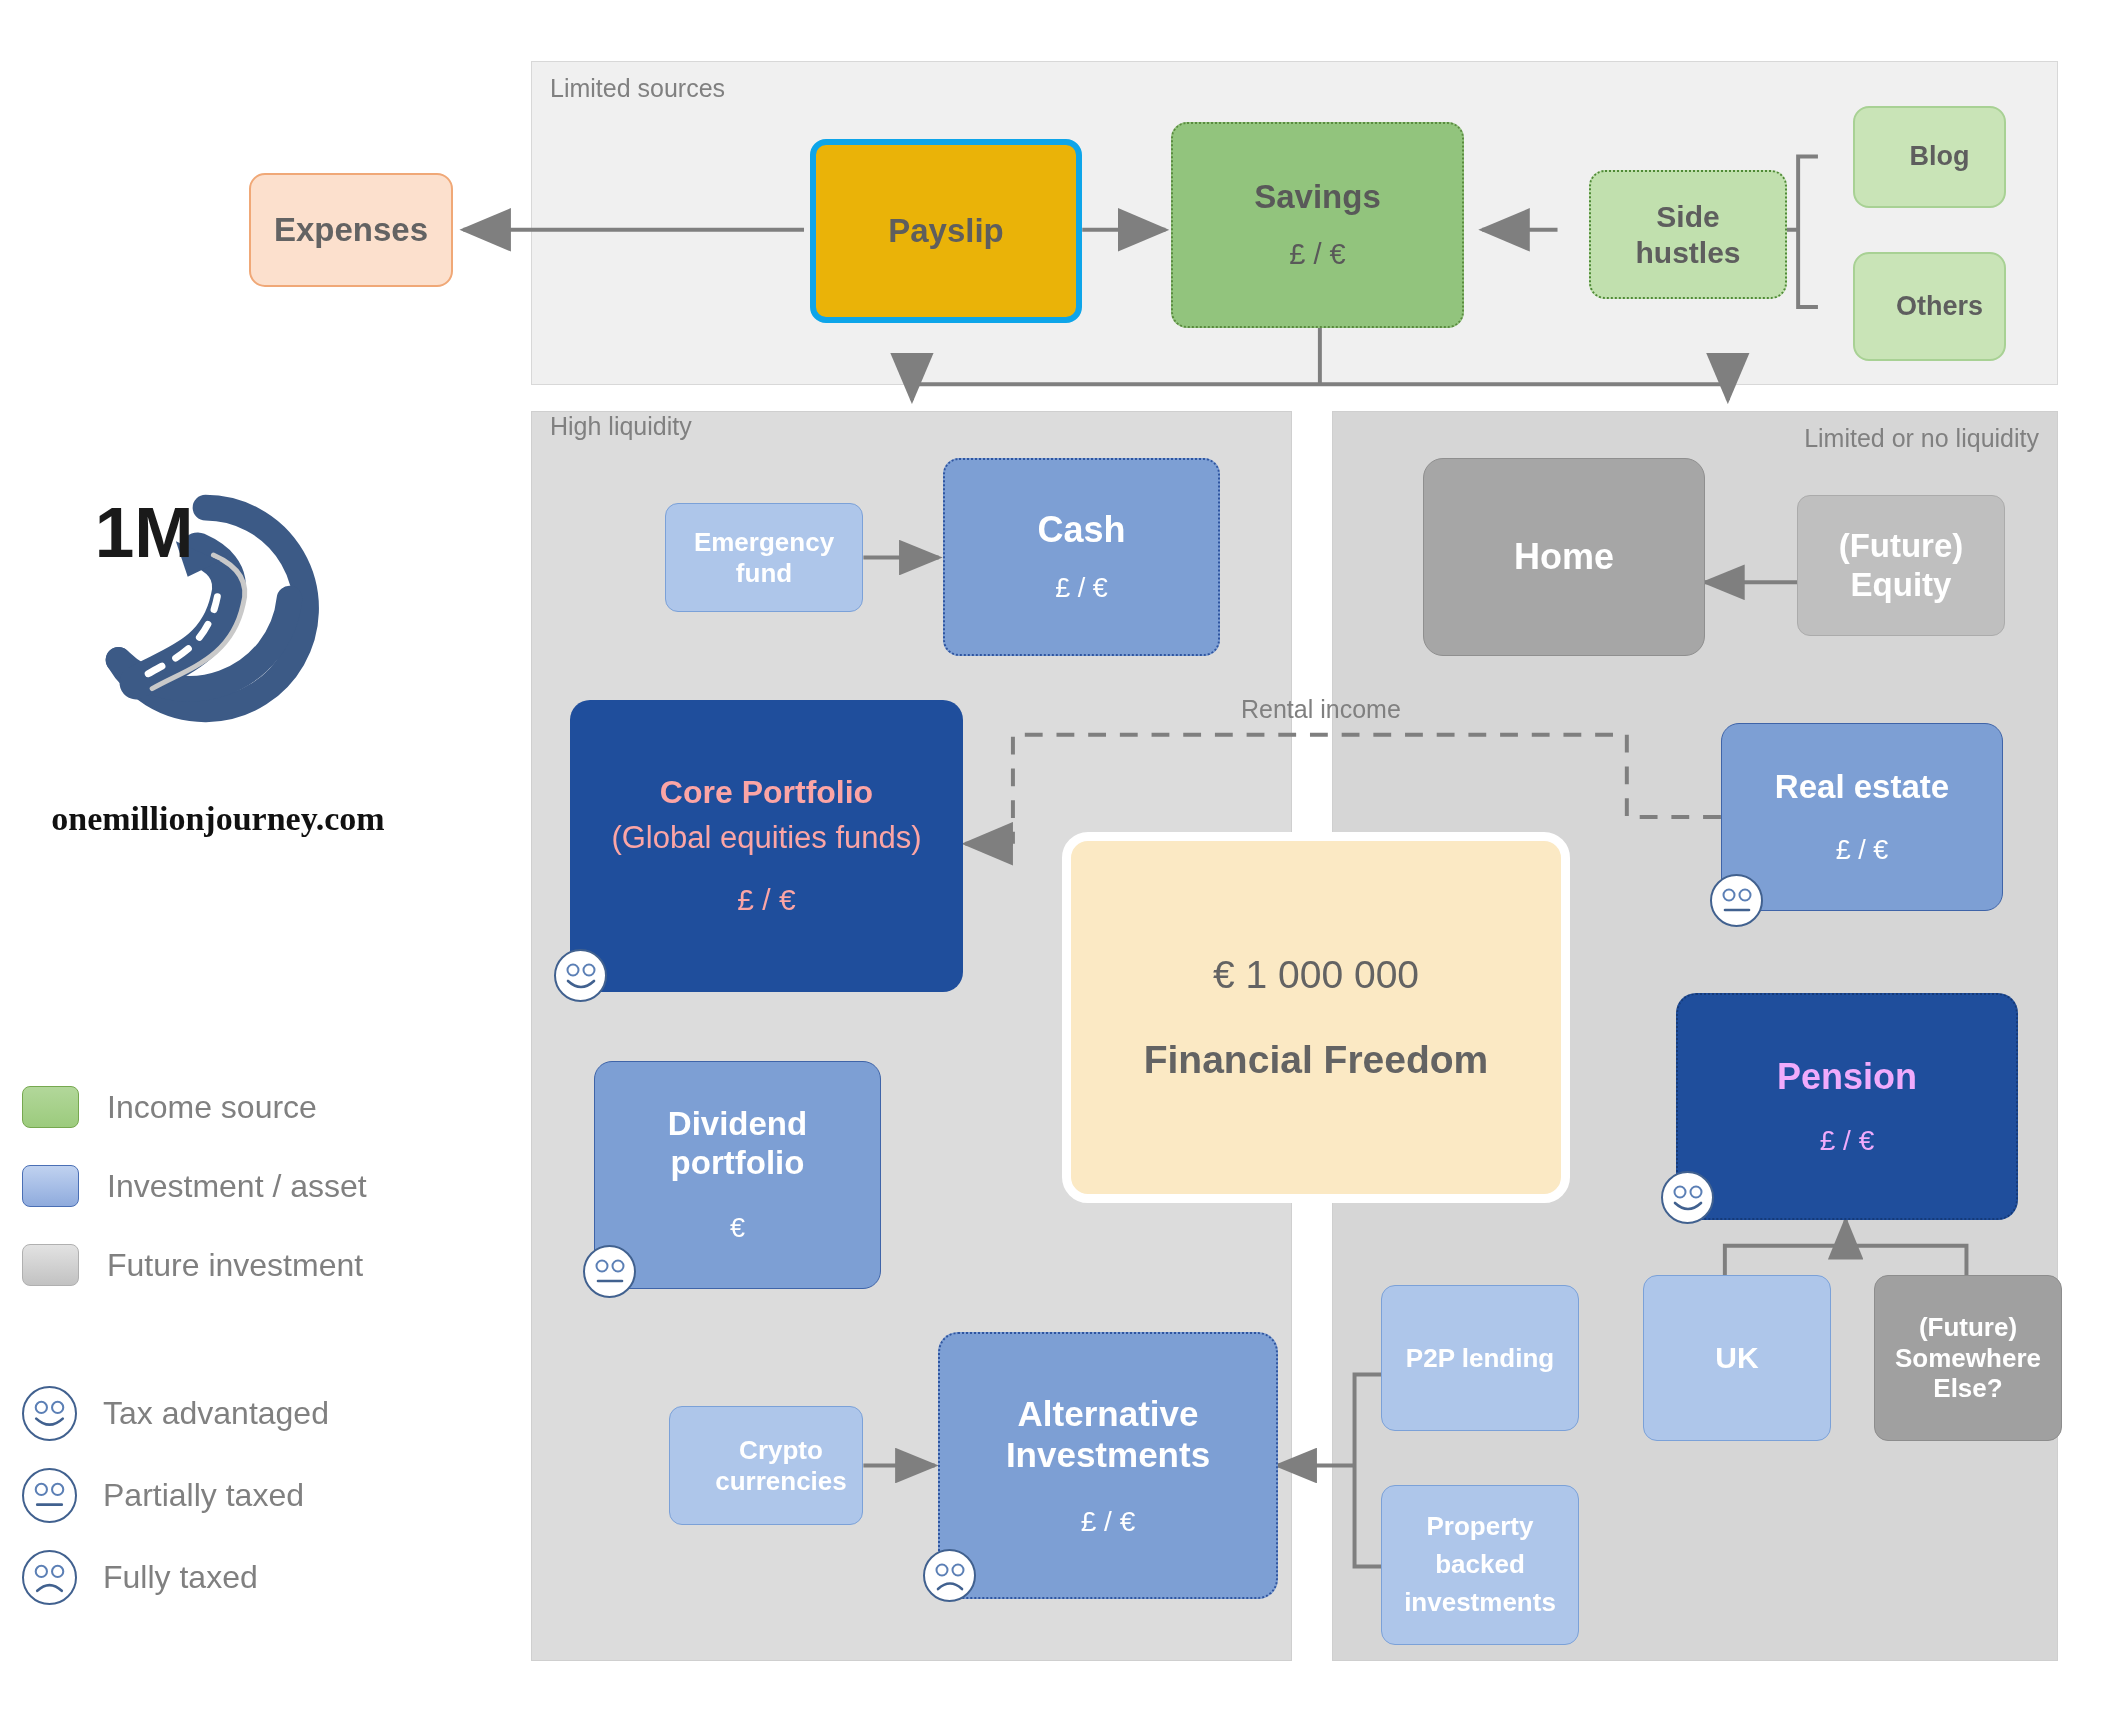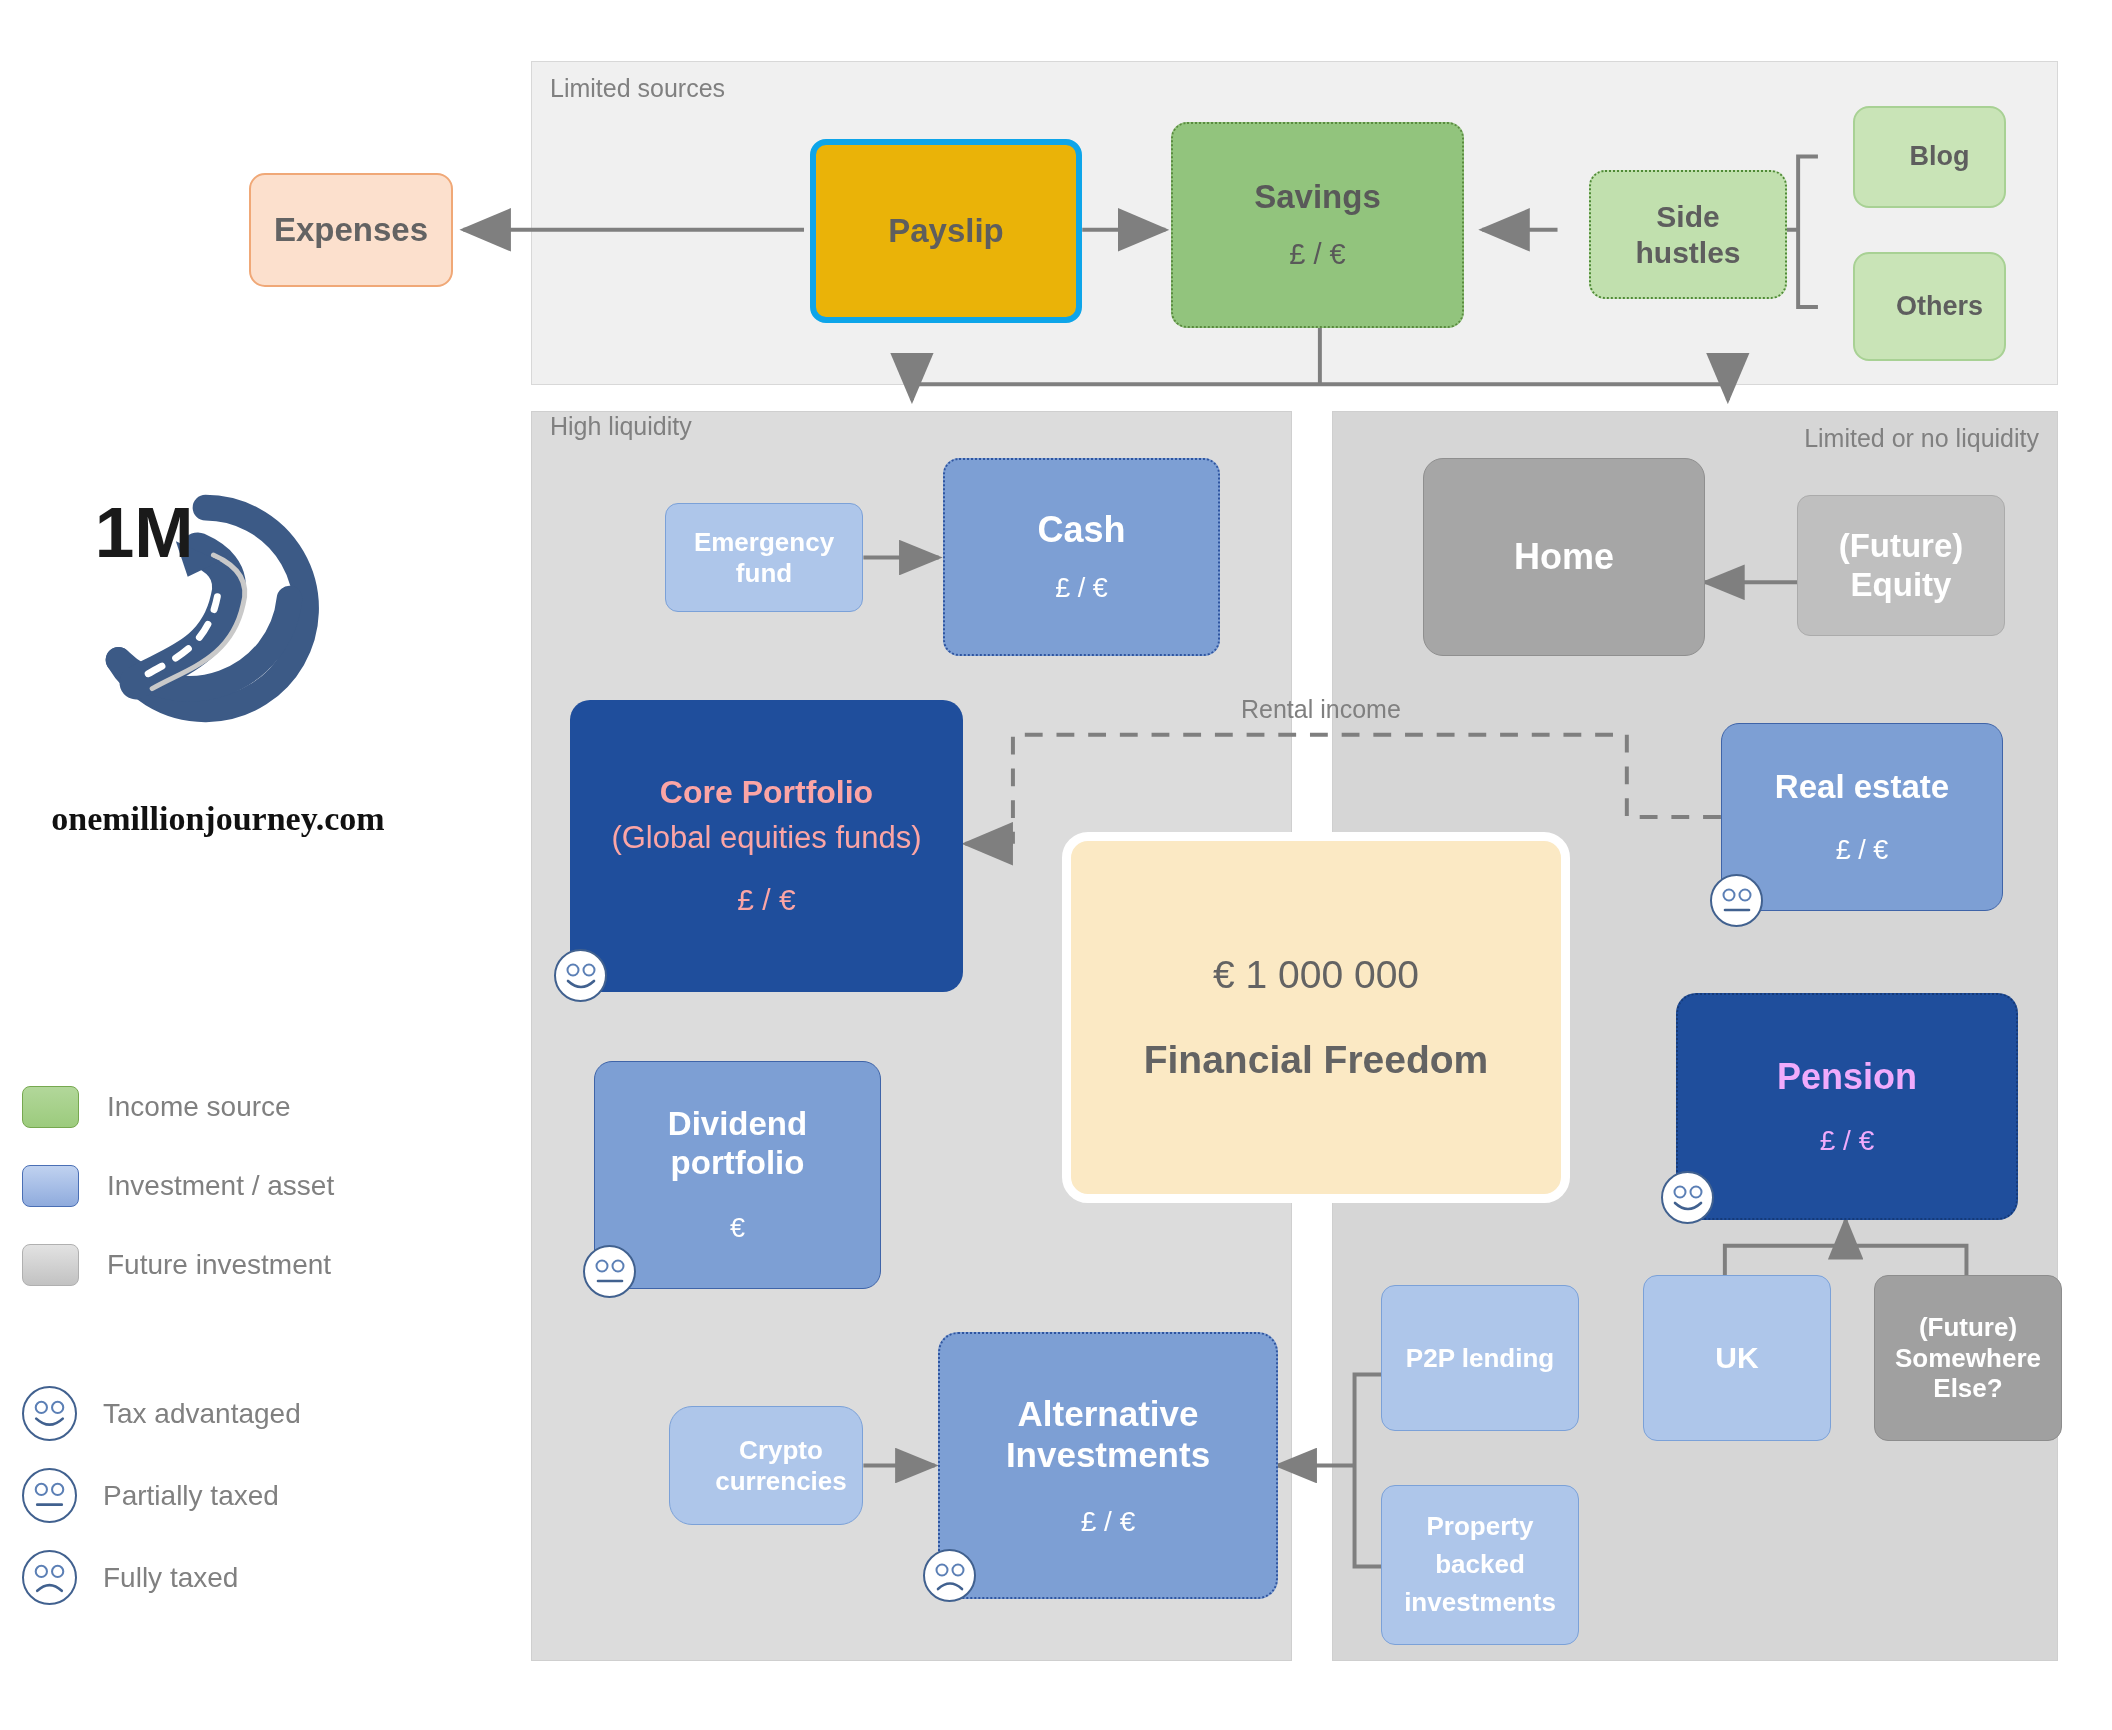--- a/index.html
+++ b/index.html
@@ -46,21 +46,21 @@
 
   
   .face{position:absolute;width:53px;height:53px;border-radius:50%;
         background:#ffffff;border:2px solid #41618f;box-sizing:border-box;}
   .face svg{position:absolute;left:0;top:0;}
 
   
   #legend{position:absolute;left:22px;top:1086px;width:416px;}
   .lg-row{display:flex;align-items:center;margin-bottom:37px;}
   .lg-swatch{width:55px;height:40px;border-radius:8px;margin-right:28px;flex:none;}
-  .lg-txt{color:#808080;font-size:28px;white-space:nowrap;}
+  .lg-txt{color:#808080;font-size:32px;white-space:nowrap;}
   .sw-green{background:linear-gradient(#b2d79a,#9ccb7d);border:1px solid #76a84f;}
   .sw-blue{background:linear-gradient(#c0d2f0,#8fabdd);border:1px solid #4a6fb5;}
   .sw-grey{background:linear-gradient(#e2e2e2,#c2c2c2);border:1px solid #b0b0b0;}
 
   #legend2{position:absolute;left:22px;top:1386px;width:426px;}
   .lg2-row{display:flex;align-items:center;margin-bottom:27px;}
   .lg2-face{width:55px;height:55px;border-radius:50%;background:#fff;
             border:2px solid #41618f;margin-right:26px;flex:none;position:relative;box-sizing:border-box;}
 
   
@@ -185,21 +185,21 @@
     <div class="cur" style="font-size:27px;">€</div>
   </div>
   <div class="face" style="left:583px;top:1245px;">
     <svg width="50" height="50" viewBox="0 0 50 50">
       <circle cx="17" cy="19" r="5.5" fill="none" stroke="#5b7fb5" stroke-width="2"></circle>
       <circle cx="33" cy="19" r="5.5" fill="none" stroke="#5b7fb5" stroke-width="2"></circle>
       <line x1="13" y1="34" x2="37" y2="34" stroke="#41618f" stroke-width="2.6" stroke-linecap="round"></line>
     </svg>
   </div>
 
-  <div class="node blue-pale" style="left:669px;top:1406px;width:194px;height:119px;font-size:26px;white-space:pre-line;border-radius:23px;padding-left:30px;">
+  <div class="node blue-pale" style="left:669px;top:1406px;width:194px;height:119px;font-size:26px;white-space:pre-line;border-radius:13px;padding-left:30px;">
     <div class="ttl">Crypto
 currencies</div>
   </div>
 
   <div class="node blue-mid-dot" style="left:938px;top:1332px;width:340px;height:267px;font-size:35px;gap:30px;border-radius:20px;white-space:pre-line;">
     <div class="ttl">Alternative
 Investments</div>
     <div class="cur" style="font-size:28px;">£ / €</div>
   </div>
   <div class="face" style="left:923px;top:1549px;">

